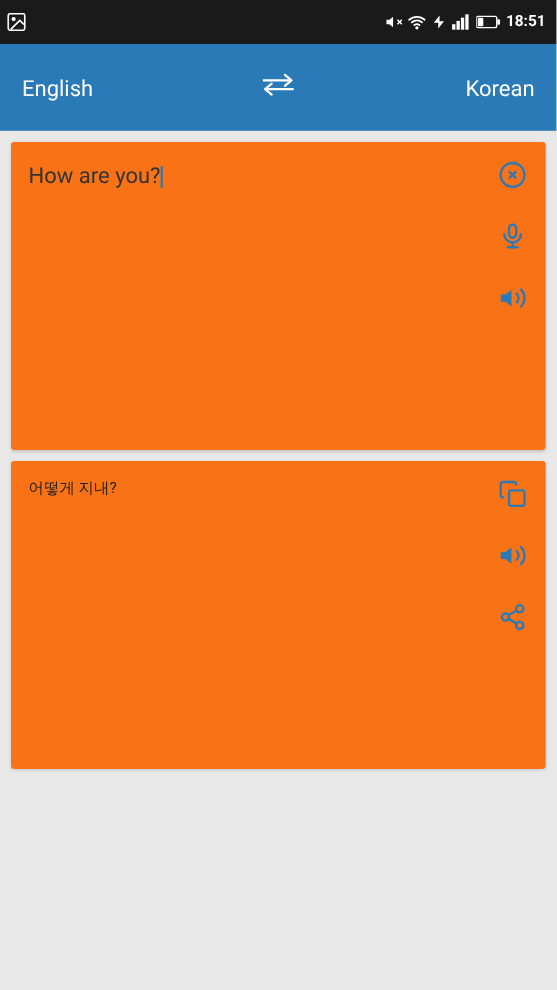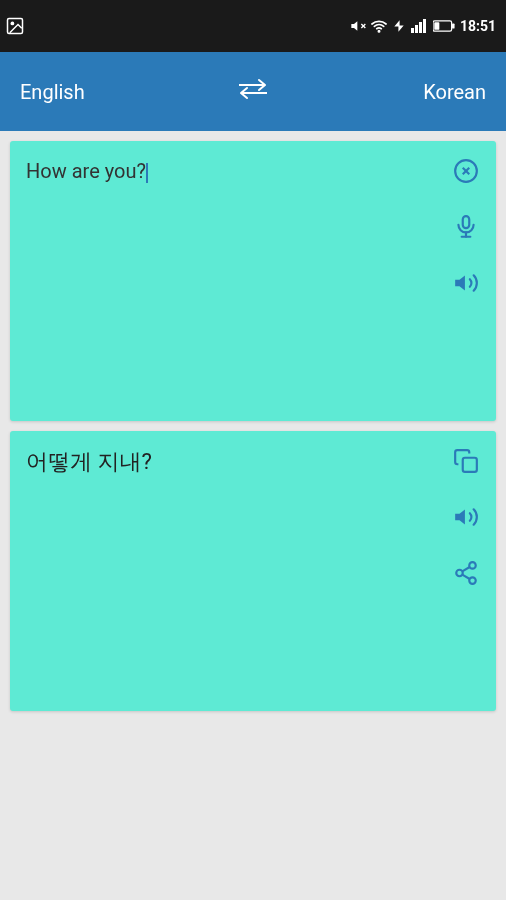--- a/index.html
+++ b/index.html
@@ -12,21 +12,21 @@
       width: 506px;
       height: 900px;
       background: #e8e8e8;
       font-family: 'Roboto', Arial, sans-serif;
       overflow: hidden;
     }
 
     
     .status-bar {
       background: #1a1a1a;
-      height: 52px;
+      height: 40px;
       display: flex;
       align-items: center;
       justify-content: space-between;
       padding: 0 10px 0 6px;
     }
 
     .status-bar-left {
       display: flex;
       align-items: center;
     }
@@ -82,21 +82,21 @@
     .main-content {
       background: #e8e8e8;
       padding: 10px;
       display: flex;
       flex-direction: column;
       gap: 10px;
     }
 
     
     .card {
-      background: #5eead4;
+      background: #f97316;
       border-radius: 3px;
       padding: 16px 16px 16px 16px;
       position: relative;
       min-height: 280px;
       box-shadow: 0 1px 3px rgba(0,0,0,0.15);
     }
 
     .card-text {
       font-size: 20px;
       color: #333;
@@ -254,21 +254,21 @@
         <svg class="icon-svg-stroke" viewBox="0 0 24 24">
           <polygon points="11,5 6,9 2,9 2,15 6,15 11,19 11,5" fill="#2b7ab8" stroke="none"></polygon>
           <path d="M15.54 8.46a5 5 0 0 1 0 7.07" stroke="#2b7ab8" stroke-width="2" fill="none" stroke-linecap="round"></path>
           <path d="M19.07 4.93a10 10 0 0 1 0 14.14" stroke="#2b7ab8" stroke-width="2" fill="none" stroke-linecap="round"></path>
         </svg>
       </div>
     </div>
   </div>
 
   <div class="card">
-    <div class="card-text" style="font-size:22px; color:#222; padding-right:50px;">어떻게 지내?</div>
+    <div class="card-text" style="font-size:14px; color:#222; padding-right:50px;">어떻게 지내?</div>
     <div class="card-icons">
 
       <div class="card-icon">
         <svg class="icon-svg-stroke" viewBox="0 0 24 24">
           <rect x="9" y="9" width="13" height="13" rx="2" stroke="#2b7ab8" stroke-width="2" fill="none"></rect>
           <path d="M5 15H4a2 2 0 0 1-2-2V4a2 2 0 0 1 2-2h9a2 2 0 0 1 2 2v1" stroke="#2b7ab8" stroke-width="2" fill="none"></path>
         </svg>
       </div>
 
       <div class="card-icon">

